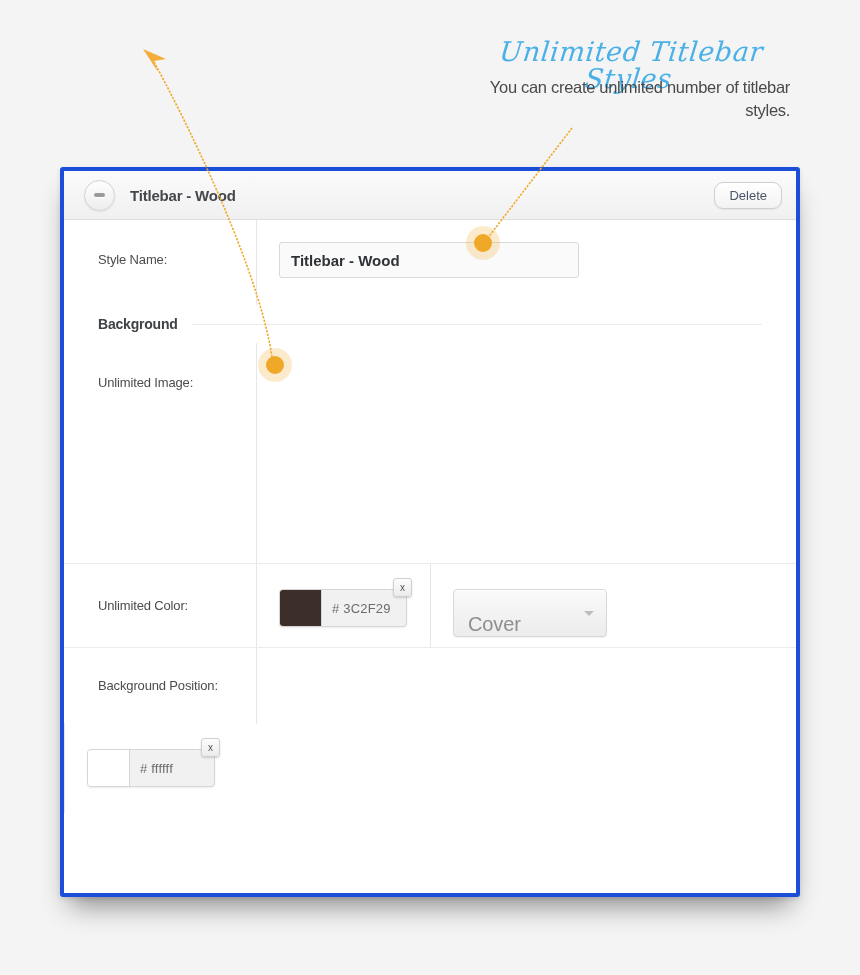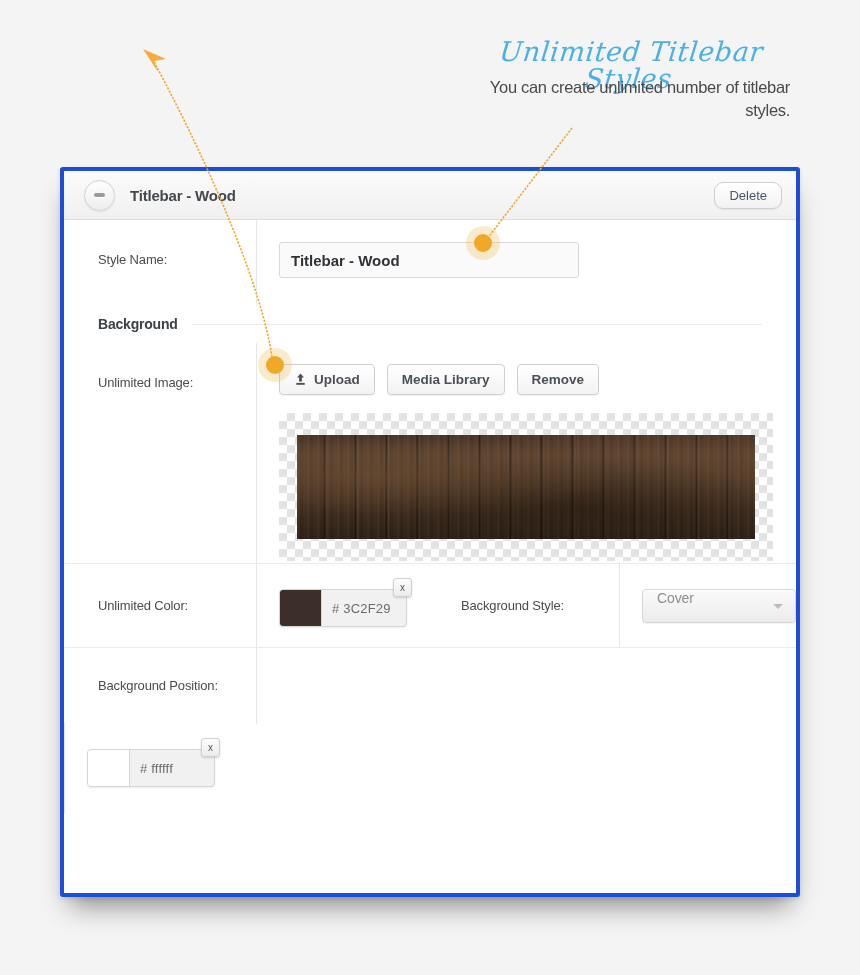--- a/index.html
+++ b/index.html
@@ -321,32 +321,32 @@
     display: flex;
     align-items: center;
     justify-content: center;
     cursor: pointer;
     font-family: "Liberation Sans", sans-serif;
     line-height: 1;
   }
 
   
   .select {
-    height: 34px;
+    height: 48px;
     min-width: 154px;
     padding: 0 28px 0 14px;
     box-sizing: border-box;
     display: inline-flex;
-    align-items: flex-start;
+    align-items: flex-end;
     position: relative;
     background: linear-gradient(to bottom, #fafafa 0%, #ececec 100%);
     border: 1px solid #d7d7d7;
     border-radius: 4px;
     box-shadow: inset 0 1px 0 #fff, 0 1px 1px rgba(0,0,0,0.05);
-    font-size: 14px;
+    font-size: 20px;
     color: #8e8e8e;
     cursor: pointer;
     letter-spacing: -0.1px;
   }
   .select .caret {
     position: absolute;
     right: 12px;
     top: 50%;
     margin-top: -2px;
     width: 0; height: 0;
@@ -397,59 +397,35 @@
     </div>
 
     <div class="section-head">
       <span class="t">Background</span>
       <span class="line"></span>
     </div>
 
     <div class="row row-bgimage">
       <div class="label-col">Unlimited Image:</div>
       <div class="vdiv"></div>
-      <div class="field-col">
-        <div class="btn-group">
-          <button class="btn">
-            <span class="icon-upload">
-              <svg width="13" height="13" viewBox="0 0 13 13">
-                <path d="M6.5 0.6 L10 4.6 L7.9 4.6 L7.9 8.4 L5.1 8.4 L5.1 4.6 L3 4.6 Z" fill="#4c5057"></path>
-                <rect x="2.3" y="9.9" width="8.4" height="1.9" fill="#4c5057"></rect>
-              </svg>
-            </span>
-            <span>Upload</span>
-          </button>
-          <button class="btn">
-            <span>Media Library</span>
-          </button>
-          <button class="btn">
-            <span>Remove</span>
-          </button>
-        </div>
-
-        <div class="preview">
-          <div class="wood"></div>
-        </div>
-      </div>
     </div>
 
     <div class="row row-two row-sep">
       <div class="half">
         <div class="label-col">Unlimited Color:</div>
         <div class="vdiv"></div>
         <div class="field-col">
           <div class="color-ctl">
             <div class="sw" id="sw-bg" style="background: rgb(60, 47, 41);"></div>
             <div class="hex"># 3C2F29</div>
             <div class="clear-x">x</div>
           </div>
         </div>
       </div>
       <div class="half">
-        <div class="label-col">Background Style:</div>
         <div class="vdiv"></div>
         <div class="field-col">
           <div class="select">
             <span>Cover</span>
             <span class="caret"></span>
           </div>
         </div>
       </div>
     </div>
 

